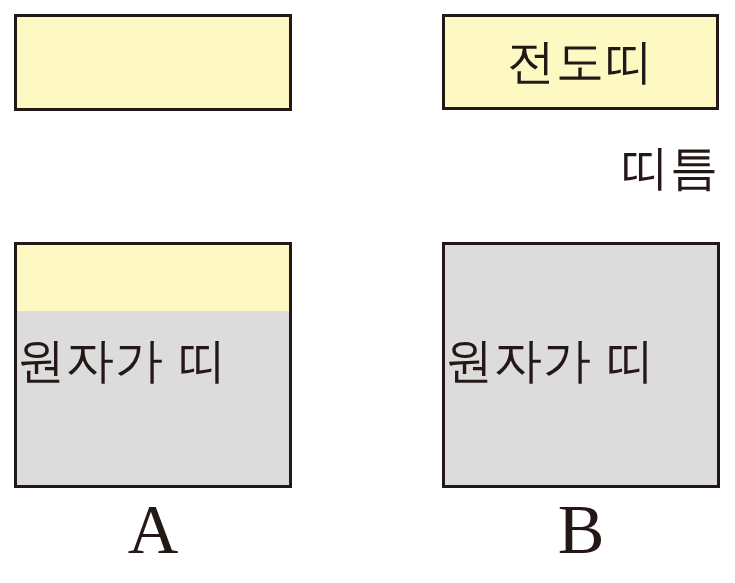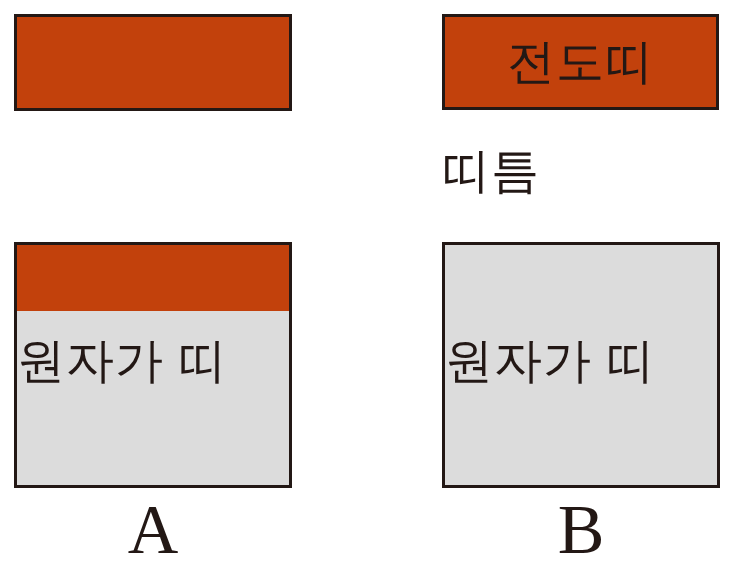--- a/index.html
+++ b/index.html
@@ -13,21 +13,21 @@
     height: 583px;
     background: #ffffff;
     overflow: hidden;
     font-family: "Liberation Sans", "DejaVu Sans", sans-serif;
     color: #231815;
   }
   .box {
     position: absolute;
     box-sizing: border-box;
     border: 3px solid #231815;
-    background: #c2410c;
+    background: #fef9c3;
   }
   
   .cond-a {
     left: 14px; top: 14px;
     width: 278px; height: 97px;
   }
   .val-a {
     left: 14px; top: 242px;
     width: 278px; height: 246px;
   }
@@ -61,24 +61,25 @@
     font-size: 48px;
     line-height: 52px;
     letter-spacing: 1px;
     white-space: nowrap;
   }
   .gap-label {
     position: absolute;
     left: 442px;
     width: 277px;
     top: 144px;
-    text-align: left;
+    text-align: right;
     font-size: 48px;
     line-height: 54px;
     letter-spacing: 1px;
+    font-family: Liberation Mono, monospace;
   }
   .mat-label {
     position: absolute;
     width: 278px;
     top: 494px;
     text-align: center;
     font-family: "Liberation Serif", "DejaVu Serif", serif;
     font-size: 70px;
     line-height: 72px;
     font-weight: normal;

